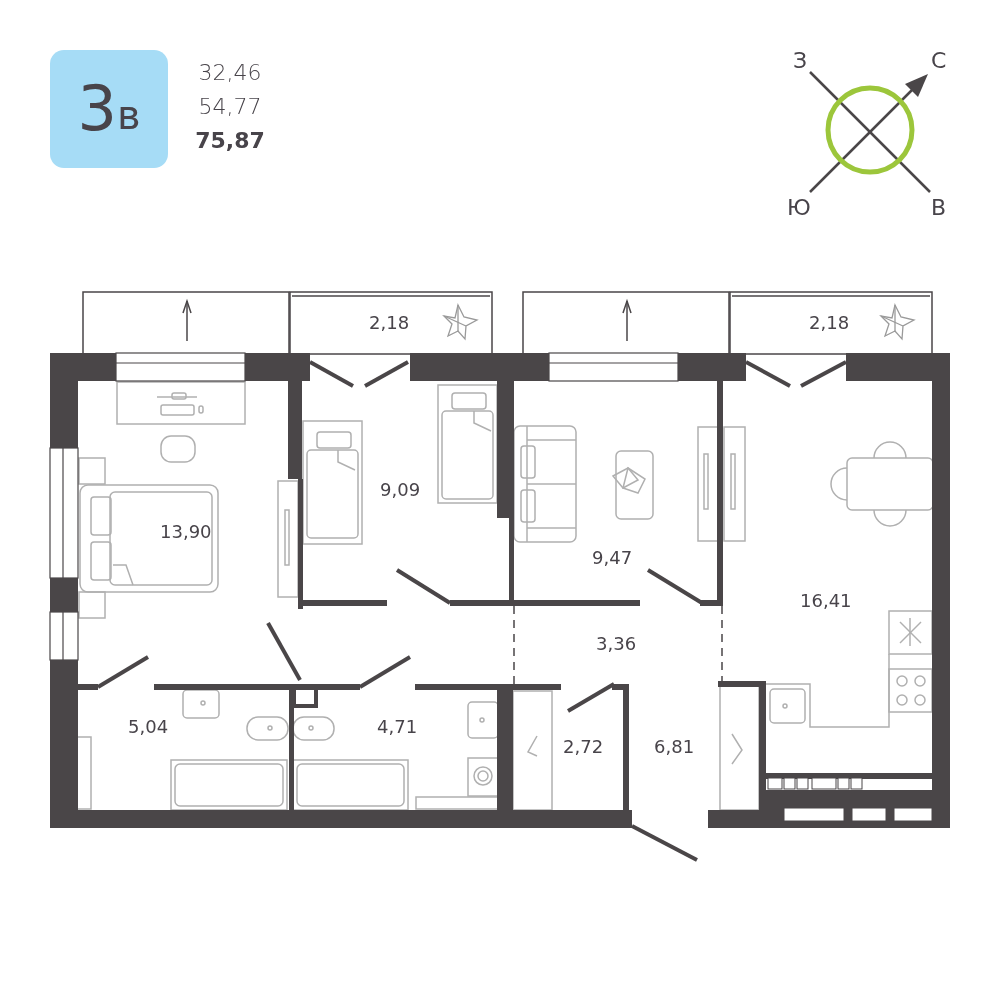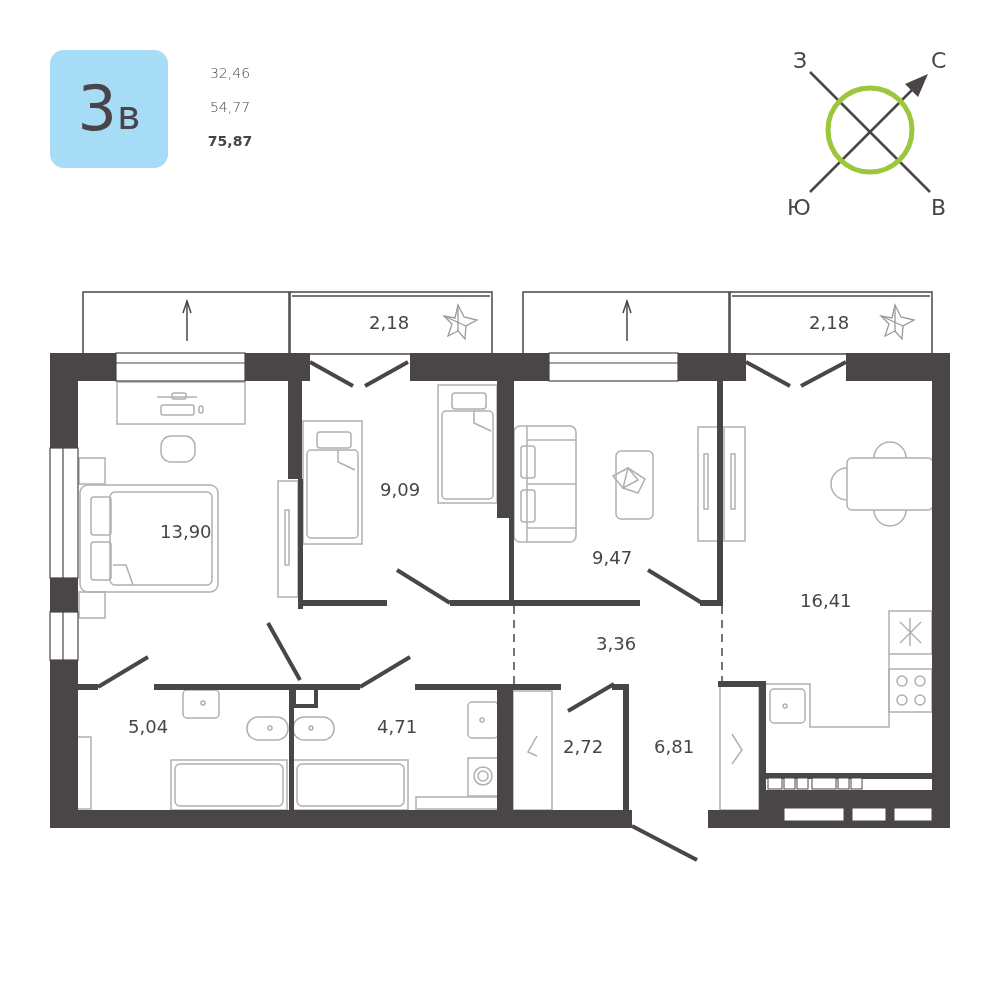--- a/index.html
+++ b/index.html
@@ -3,21 +3,21 @@
 <meta charset="utf-8">
 <style>
   html, body { margin: 0; padding: 0; background: #ffffff; }
   body { width: 1000px; height: 1000px; position: relative; overflow: hidden;
          font-family: "DejaVu Sans", "Liberation Sans", sans-serif; color: #4a4648; }
   .badge { position: absolute; left: 50px; top: 50px; width: 118px; height: 118px;
            background: #a6dcf6; border-radius: 14px; display: flex; align-items: center; justify-content: center; }
   .badge-num { font-size: 62px; color: #48444a; letter-spacing: -2px; line-height: 1; }
   .badge-letter { font-size: 40px; color: #48444a; margin-left: 2px; line-height: 1; margin-top: 12px; }
   .areas { position: absolute; left: 190px; top: 56px; width: 80px; text-align: center; color: #48444a; }
-  .areas div { font-size: 14px; line-height: 34px; font-weight: 300; }
+  .areas div { font-size: 22px; line-height: 34px; font-weight: 300; }
   .areas .total { font-weight: bold; }
   svg.plan { position: absolute; left: 0; top: 0; }
   .rlabel { font-family: "DejaVu Sans", "Liberation Sans", sans-serif; font-size: 18px; fill: #48444a; }
   .compass-l { font-family: "DejaVu Sans", "Liberation Sans", sans-serif; font-size: 22px; fill: #48444a; }
 </style>
 </head>
 <body>
 
 <div class="badge">
   <span class="badge-num">3</span>

